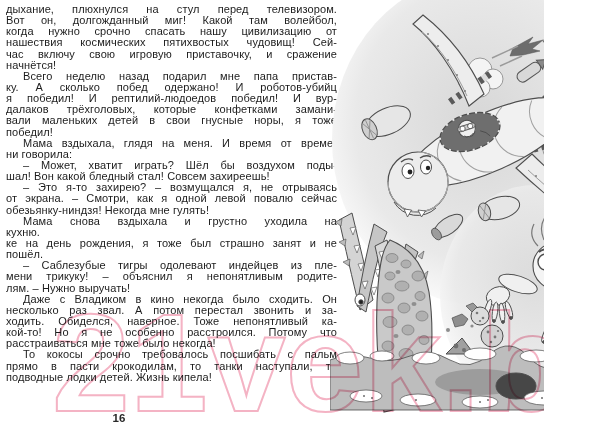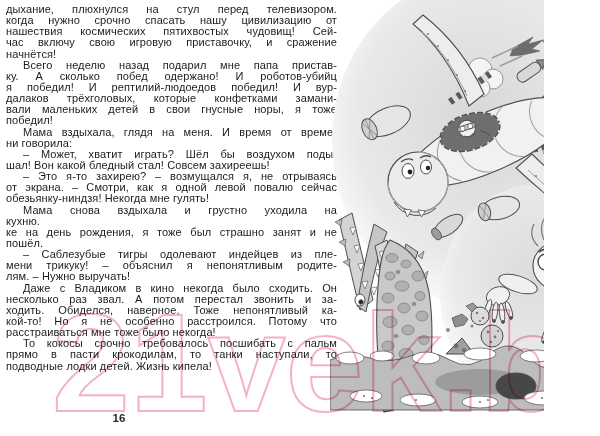--- a/index.html
+++ b/index.html
@@ -34,20 +34,21 @@
     pointer-events:none; white-space:nowrap; z-index:5;margin-left:36px;
   }
 </style>
 </head>
 <body>
 
 <div class="page">
 
   <div class="text-col" id="text-col">
       <div class="line">дыхание, плюхнулся на стул перед телевизором.</div>
+      <div class="line">Вот он, долгожданный миг! Какой там волейбол,</div>
       <div class="line">когда нужно срочно спасать нашу цивилизацию от</div>
       <div class="line">нашествия космических пятихвостых чудовищ! Сей-</div>
       <div class="line">час включу свою игровую приставочку, и сражение</div>
       <div class="line last">начнётся!</div>
       <div class="line ind">Всего неделю назад подарил мне папа пристав-</div>
       <div class="line">ку. А сколько побед одержано! И роботов-убийц</div>
       <div class="line">я победил! И рептилий-людоедов победил! И вур-</div>
       <div class="line">далаков трёхголовых, которые конфетками замани-</div>
       <div class="line">вали маленьких детей в свои гнусные норы, я тоже</div>
       <div class="line last">победил!</div>

